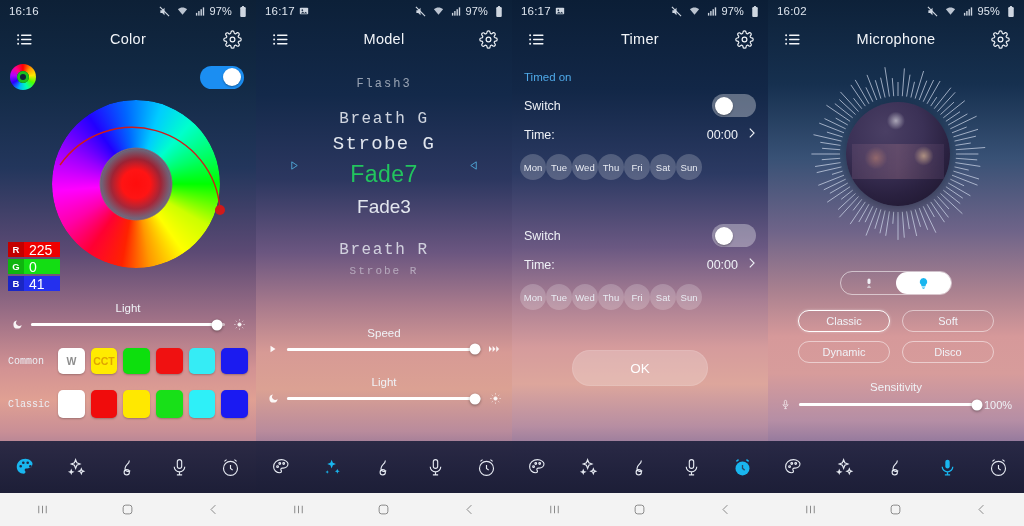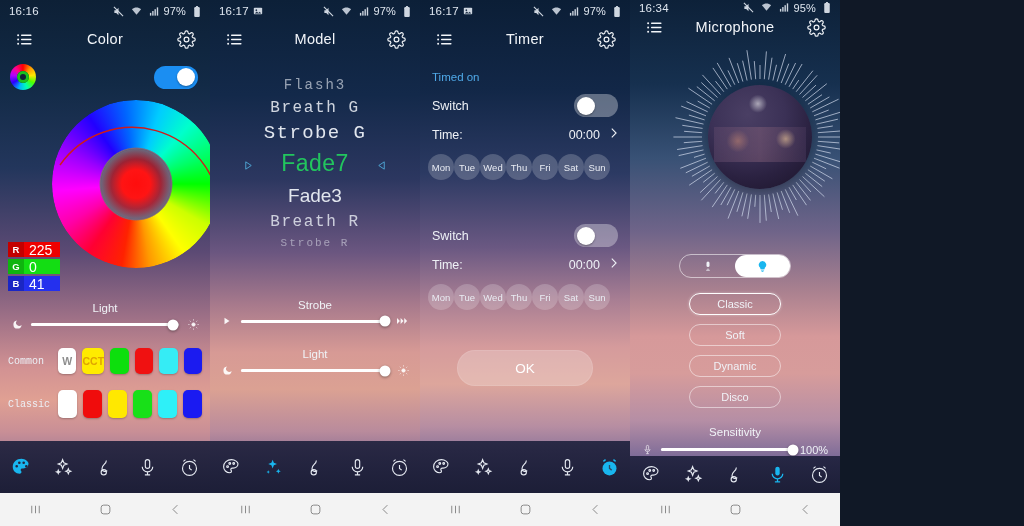--- a/index.html
+++ b/index.html
@@ -2,21 +2,21 @@
 <html><head>
 <meta charset="utf-8">
 <style>
   * { box-sizing: border-box; margin:0; padding:0; }
   body {
     width:1024px; height:526px; overflow:hidden;
     background:#101826;
     font-family:"Liberation Sans", sans-serif;
     -webkit-font-smoothing:antialiased;
   }
-  .screens { display:flex; width:840px; height:526px; }
+  .screens { display:flex; width:1024px; height:526px; }
   .phone {
     width:256px; height:526px; position:relative; overflow:hidden;
     display:flex; flex-direction:column;
   }
   
   .bg {
     position:absolute; inset:0;
     background:
       linear-gradient(180deg,
         #0d2036 0%, #122a46 16%, #23365c 32%,
@@ -137,25 +137,25 @@
 
   .swatch-row { display:flex; align-items:center; padding:4px 8px; gap:6px; }
   .swatch-row .lbl { width:44px; color:#eceff5; font-size:10px;font-family:Liberation Mono, monospace; }
   .sw { flex:1; height:26px; border-radius:5px; display:flex; align-items:center; justify-content:center;
     font-size:10.5px; font-weight:700; cursor:pointer; box-shadow:0 1px 2px rgba(0,0,0,.25); }
   .sw.lg { height:28px; }
 
   
   .model-list { padding-top:22px; display:flex; flex-direction:column; align-items:center; position:relative; }
   .model-item { color:#e8ecf3; text-align:center; cursor:pointer; line-height:1; font-family:"Liberation Sans", sans-serif;}
-  .m-far   { font-size:14px; opacity:.62; letter-spacing:2px; font-family:"Liberation Mono", monospace; margin-bottom:8px;}
+  .m-far   { font-size:12px; opacity:.62; letter-spacing:2px; font-family:"Liberation Mono", monospace; margin-bottom:21px;}
   .m-mid   { font-size:16px; opacity:.88; letter-spacing:1.6px; font-family:"Liberation Mono", monospace; margin-bottom:8px;}
   .m-near  { font-size:19px; opacity:.97; letter-spacing:1.4px; font-family:"Liberation Mono", monospace; margin-bottom:9px;}
   .m-sel   { font-size:23px; color:#22c55e; letter-spacing:.5px; margin-bottom:11px; }
-  .m-near2 { font-size:19px; opacity:.97; margin-bottom:9px; }
+  .m-near2 { font-size:19px; opacity:.97; margin-bottom:26px; }
   .m-mid2  { font-size:16px; opacity:.82; letter-spacing:1.6px; font-family:"Liberation Mono", monospace; margin-bottom:8px;}
   .m-far2  { font-size:11px; opacity:.5; letter-spacing:2px; font-family:"Liberation Mono", monospace;}
   .arrow-l { position:absolute; left:33px; top:103px; color:#4fa8d8; font-size:13px; }
   .arrow-r { position:absolute; right:33px; top:103px; color:#4fa8d8; font-size:13px; }
 
   
   .sect-title { color:#4fa9e8; font-size:11.5px; padding:0 12px; }
   .row { display:flex; align-items:center; justify-content:space-between; padding:0 12px; color:#eef1f6; font-size:12.5px; }
   .time-val { display:flex; align-items:center; gap:9px; color:#eef1f6; font-size:12.5px; cursor:pointer; }
   .days { display:flex; justify-content:flex-start; padding:0 8px; }
@@ -466,21 +466,21 @@
             </svg>
         </span>
         <span class="arrow-r">
           <svg width="11" height="11" viewBox="0 0 12 12" fill="none" stroke="#4fa8d8" stroke-width="1">
               <path d="M9 2L3 6l6 4z"></path>
             </svg>
         </span>
       </div>
 
       <div style="margin-top:50px">
-        <div class="slider-label">Strobe</div>
+        <div class="slider-label">Speed</div>
         <div class="slider-row">
           <span class="sl-ic">
             <svg width="10" height="10" viewBox="0 0 12 12" fill="#fff">
                 <path d="M3 2l6 4-6 4z"></path>
               </svg>
           </span>
           <span class="slider-track">
             <span class="fill" style="width:97%"></span>
             <span class="thumb" style="left:97%"></span>
           </span>
@@ -753,21 +753,21 @@
             <path d="M15 5l-7 7 7 7"></path>
           </svg>
       </span>
     </div>
   </div>
 
   <div class="phone">
     <div class="bg b4"></div>
 
     <div class="statusbar">
-      <span class="clock">16:34</span>
+      <span class="clock">16:02</span>
       <span class="spacer"></span>
       <span class="right">
         <span class="sb-icon">
           <svg width="11" height="11" viewBox="0 0 24 24" fill="#dfe6ef">
               <path d="M3 9v6h4l5 5V4L7 9H3z"></path>
               <path d="M2 2l20 20" stroke="#dfe6ef" stroke-width="2.4" fill="none"></path>
             </svg>
         </span>
         <span class="sb-icon">
           <svg width="11" height="11" viewBox="0 0 24 24" fill="#dfe6ef">

